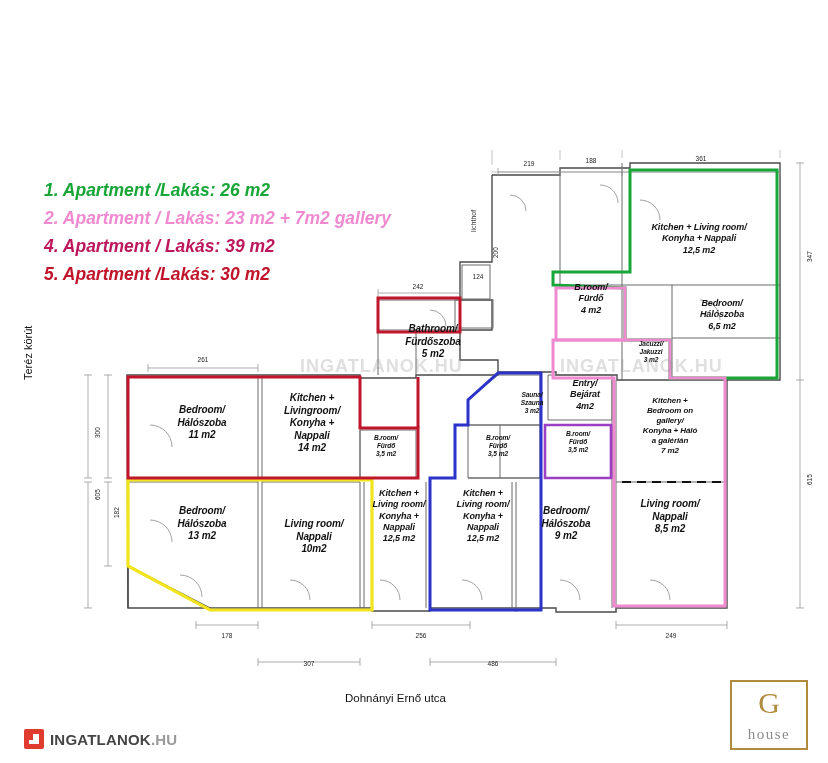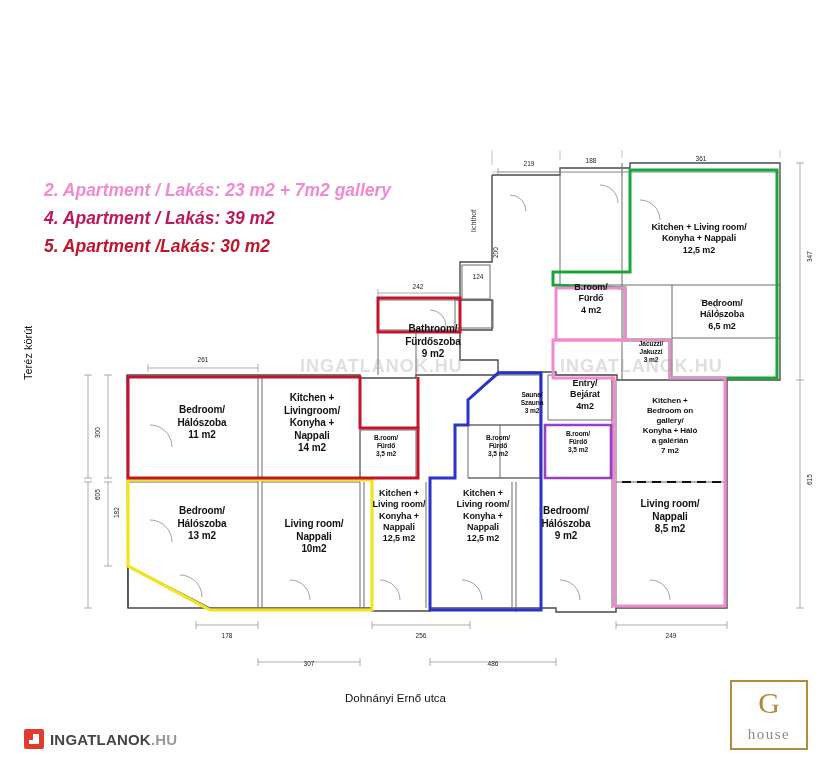--- a/index.html
+++ b/index.html
@@ -49,20 +49,21 @@
     color: #111;
     white-space: nowrap;
   }
 
   
   svg.plan { position: absolute; left: 0; top: 0; }
 
   
   .room {
     position: absolute;
+    font-style: italic;
     font-weight: bold;
     color: #111;
     text-align: center;
     line-height: 1.25;
     white-space: pre-line;
     letter-spacing: -0.1px;
   }
   .r10 { font-size: 10px; }
   .r9  { font-size: 9px; }
   .r8  { font-size: 8px; }
@@ -154,20 +155,21 @@
     margin-top: 8px;
   }
 </style>
 </head>
 <body>
 
 <div class="stage">
 
 
   <div class="abs legend">
+    <div class="legend-row" style="color:#17a637">1. Apartment /Lakás: 26 m2</div>
     <div class="legend-row" style="color:#f08ad0">2. Apartment / Lakás: 23 m2 + 7m2 gallery</div>
     <div class="legend-row" style="color:#be185d">4. Apartment / Lakás: 39 m2</div>
     <div class="legend-row" style="color:#c0152a">5. Apartment /Lakás: 30 m2</div>
   </div>
 
   <div class="abs street-left">Teréz körút</div>
   <div class="abs street-bottom">Dohnányi Ernő utca</div>
 
   <svg class="plan" width="828" height="763">
     <g stroke="#3a3a3a" fill="none" stroke-width="1">
@@ -307,21 +309,21 @@
 Fürdő
 4 m2</div>
   <div class="room r9" style="left:672px; top:298px; width:100px;">Bedroom/
 Hálószoba
 6,5 m2</div>
   <div class="room r7" style="left:628px; top:340px; width:46px;">Jacuzzi/
 Jakuzzi
 3 m2</div>
   <div class="room r10" style="left:380px; top:323px; width:106px;">Bathroom/
 Fürdőszoba
-9 m2</div>
+5 m2</div>
   <div class="room r7" style="left:512px; top:391px; width:40px;">Sauna/
 Szauna
 3 m2</div>
   <div class="room r9" style="left:556px; top:378px; width:58px;">Entry/
 Bejárat
 4m2</div>
   <div class="room r8" style="left:622px; top:396px; width:96px;">Kitchen +
 Bedroom on
 gallery/
 Konyha + Háló

